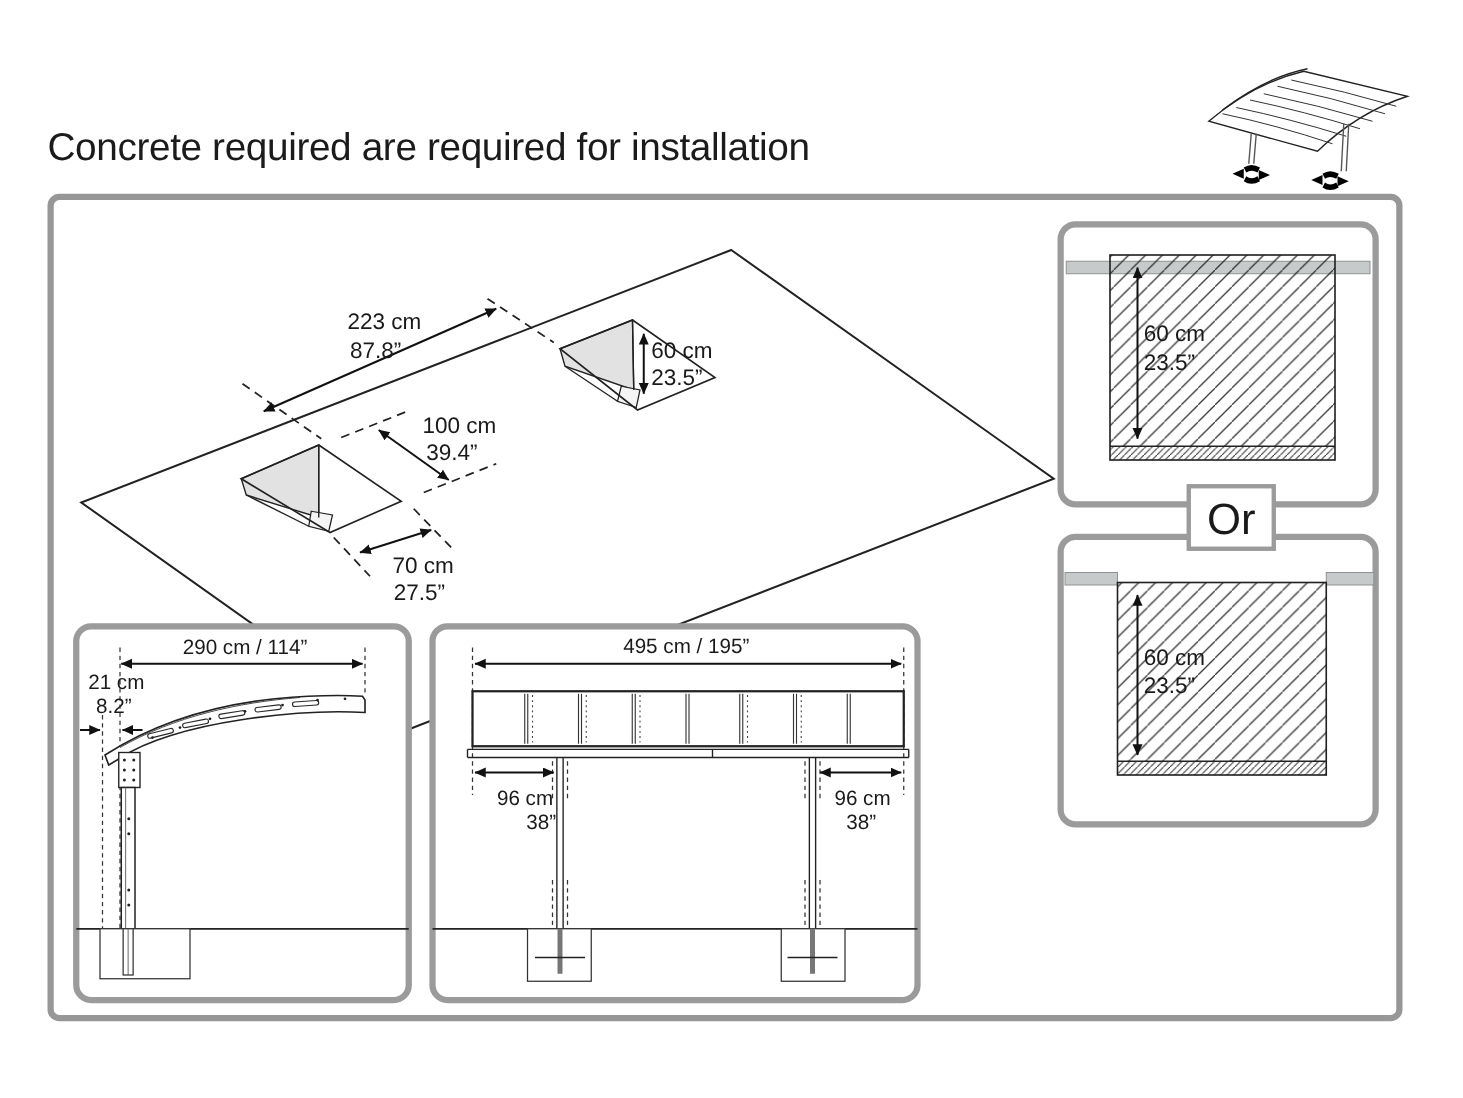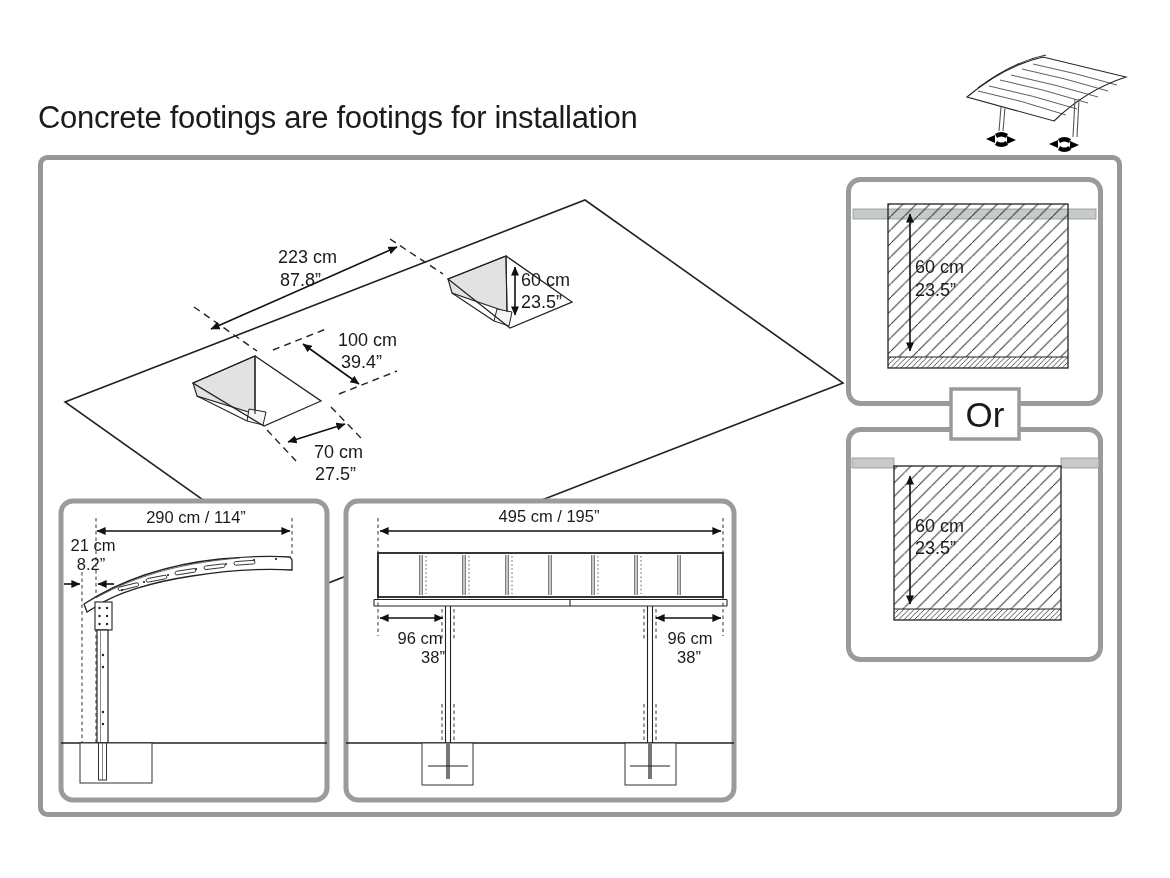--- a/index.html
+++ b/index.html
@@ -24,21 +24,21 @@
   .floor{fill:#f5f5f5;stroke:#222;stroke-width:1;}
   .gbar{fill:#c6caca;stroke:#8f9393;stroke-width:0.8;}
   .conc{stroke:#222;stroke-width:1.3;fill:none;}
   .rivet{fill:#222;}
 </style>
 </head>
 <body>
 
 <div class="page">
 
-  <div class="title">Concrete footings are footings for installation</div>
+  <div class="title">Concrete required are required for installation</div>
 
   <svg width="1170" height="878" viewBox="0 0 1170 878">
     <defs>
       <marker id="ah" markerUnits="userSpaceOnUse" markerWidth="11" markerHeight="9" refX="8.6" refY="4" orient="auto-start-reverse">
         <path d="M0,0 L9,4 L0,8 Z" fill="#111"></path>
       </marker>
       <pattern id="hatchMain" patternUnits="userSpaceOnUse" width="13.5" height="13.5">
         <path d="M-1,14.5 L14.5,-1" stroke="#333" stroke-width="1"></path>
       </pattern>
       <pattern id="hatchDense" patternUnits="userSpaceOnUse" width="5.2" height="5.2">

